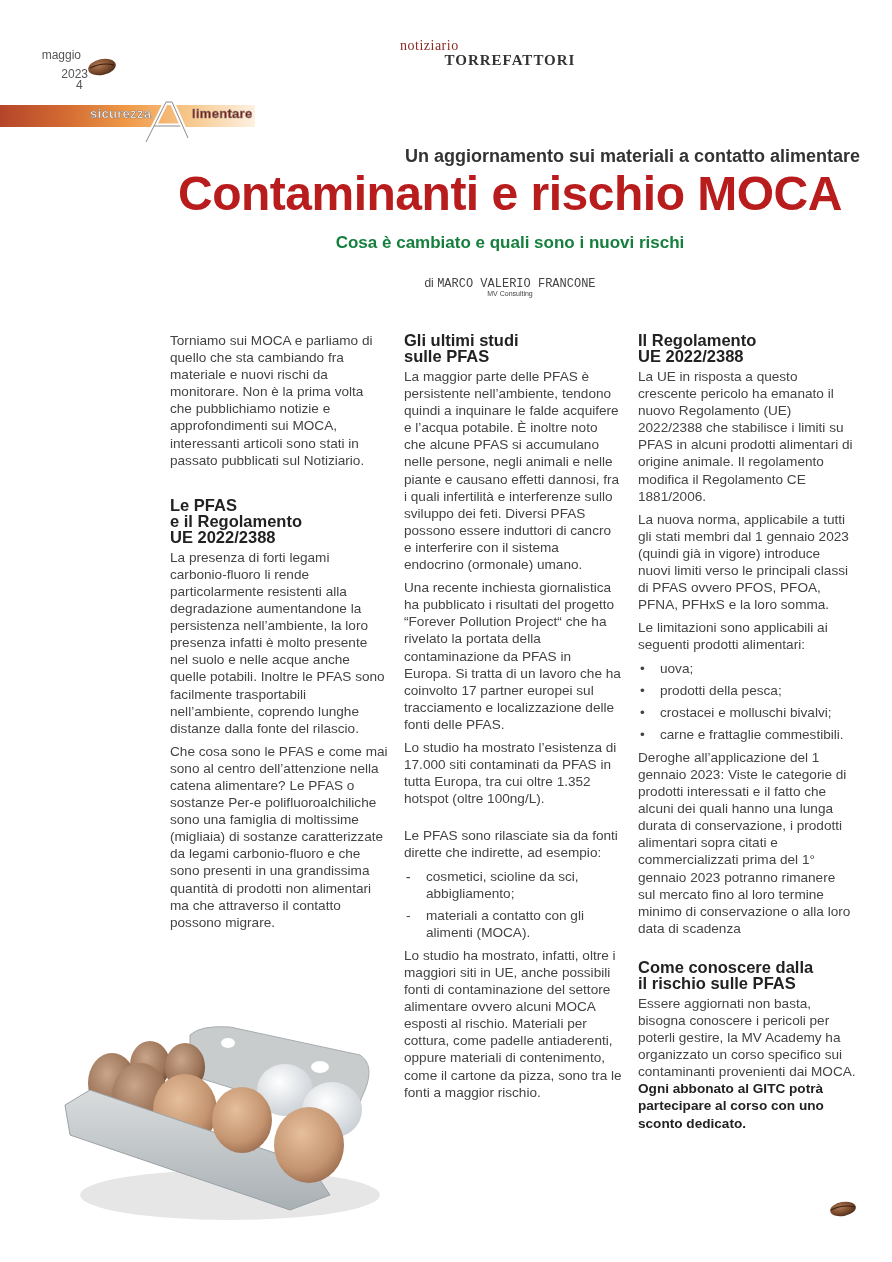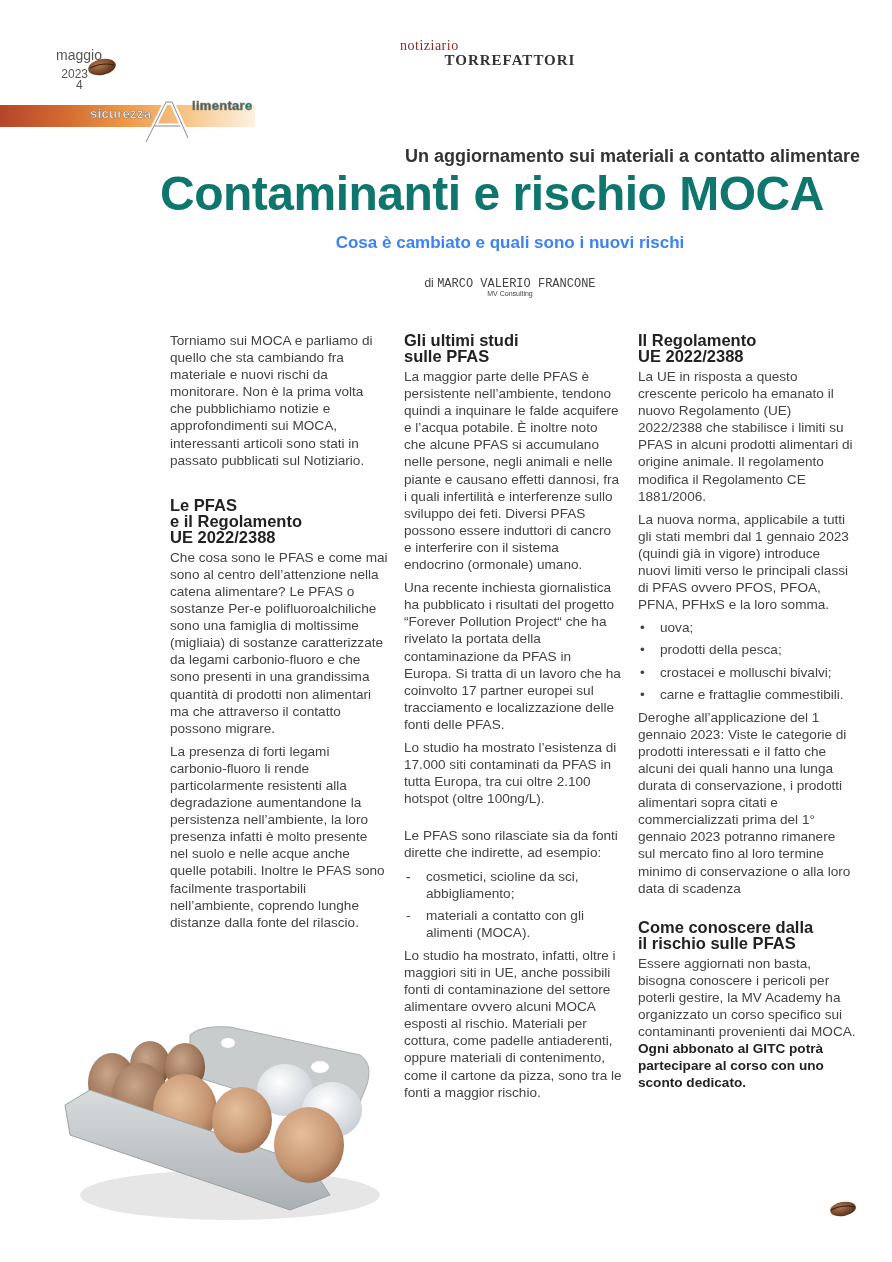--- a/index.html
+++ b/index.html
@@ -1,39 +1,39 @@
 <!DOCTYPE html>
 <html><head>
 <meta charset="utf-8">
 <style>
   html, body { margin:0; padding:0; background:#fff; }
   body { width:892px; height:1262px; position:relative; overflow:hidden; font-family:"Liberation Sans", sans-serif; color:#3a3a3a; }
   .abs { position:absolute; }
 
   
   .hdr-year { left:40px; top:42px; width:48px; text-align:right; font-size:12px; line-height:9px; color:#555;margin-top:28px; }
-  .hdr-month { left:56px; top:51px; width:48px; font-size:14px; line-height:9px; color:#555; }
+  .hdr-month { left:33px; top:51px; width:48px; text-align:right; font-size:12px; line-height:9px; color:#555; }
   .hdr-bean { left:86px; top:56px; width:32px; height:22px; }
   .hdr-page { left:76px; top:78px; font-size:12px; color:#555; }
 
   
   .mast-top { left:400px; top:39px; width:220px; text-align:left; font-family:"Liberation Serif", serif; font-size:14px; line-height:14px; color:#8a2a22; letter-spacing:0.5px; }
   .mast-bottom { left:400px; top:52px; width:220px; text-align:center; font-family:"Liberation Serif", serif; font-size:15px; line-height:16px; color:#333; letter-spacing:1px;font-weight:bold; }
 
   
   .band { left:0; top:105px; width:255px; height:22px;
     background:linear-gradient(90deg, #b5452a 0%, #d26a32 25%, #ef9a48 50%, #f7c98f 75%, #fdf1e2 100%); }
   .band-left { left:90px; top:106px; font-size:13px; font-weight:bold; color:#fff; letter-spacing:0.3px; -webkit-text-stroke:0.6px #8a7a70; }
-  .band-right { left:192px; top:98px; font-size:13px; font-weight:bold; color:#0f766e; letter-spacing:0.3px; -webkit-text-stroke:0.6px #8a7a70; }
+  .band-right { left:192px; top:106px; font-size:13px; font-weight:bold; color:#7f1d1d; letter-spacing:0.3px; -webkit-text-stroke:0.6px #8a7a70; }
   .band-a { left:142px; top:98px; width:50px; height:46px; }
 
   
   .kicker { left:160px; top:146px; width:700px; text-align:right; font-size:18px; font-weight:bold; color:#333; }
-  .title { left:160px; top:166px; width:700px; font-size:48px; font-weight:bold; color:#0f766e; letter-spacing:-0.5px; line-height:56px; }
-  .subtitle { left:160px; top:233px; width:700px; text-align:center; font-size:17px; font-weight:bold; color:#3b82f6; }
+  .title { left:160px; top:166px; width:700px; text-align:center; font-size:48px; font-weight:bold; color:#b91c1c; letter-spacing:-0.5px; line-height:56px; }
+  .subtitle { left:160px; top:233px; width:700px; text-align:center; font-size:17px; font-weight:bold; color:#15803d; }
   .byline { left:320px; top:276px; width:380px; text-align:center; font-size:12px; color:#444; }
   .byline .sc { font-size:12px; text-transform:uppercase; font-variant:small-caps;font-family:Liberation Mono, monospace; }
   .byline-org { left:320px; top:290px; width:380px; text-align:center; font-size:7px; color:#444; }
 
   
   .col { position:absolute; top:332px; width:218px; font-size:13.6px; line-height:17.1px; color:#444; }
   .col1 { left:170px; }
   .col2 { left:404px; }
   .col3 { left:638px; }
   .col p { margin:0 0 6px 0; }
@@ -87,49 +87,50 @@
 <div class="abs byline-org">MV Consulting</div>
 
 <div class="col col1">
   <p>Torniamo sui MOCA e parliamo di quello che sta cambiando fra materiale e nuovi rischi da monitorare. Non è la prima volta che pubblichiamo notizie e approfondimenti sui MOCA, interessanti articoli sono stati in passato pubblicati sul Notiziario.</p>
   <div class="gap"></div>
   <h3>
     <span>Le PFAS</span><br>
     <span>e il Regolamento</span><br>
     <span>UE 2022/2388</span>
   </h3>
+  <p>La presenza di forti legami carbonio-fluoro li rende particolarmente resistenti alla degradazione aumentandone la persistenza nell’ambiente, la loro presenza infatti è molto presente nel suolo e nelle acque anche quelle potabili. Inoltre le PFAS sono facilmente trasportabili nell’ambiente, coprendo lunghe distanze dalla fonte del rilascio.</p>
   <p>Che cosa sono le PFAS e come mai sono al centro dell’attenzione nella catena alimentare? Le PFAS o sostanze Per-e polifluoroalchiliche sono una famiglia di moltissime (migliaia) di sostanze caratterizzate da legami carbonio-fluoro e che sono presenti in una grandissima quantità di prodotti non alimentari ma che attraverso il contatto possono migrare.</p>
-  <p>La presenza di forti legami carbonio-fluoro li rende particolarmente resistenti alla degradazione aumentandone la persistenza nell’ambiente, la loro presenza infatti è molto presente nel suolo e nelle acque anche quelle potabili. Inoltre le PFAS sono facilmente trasportabili nell’ambiente, coprendo lunghe distanze dalla fonte del rilascio.</p>
 </div>
 
 <div class="col col2">
   <h3>
     <span>Gli ultimi studi</span><br>
     <span>sulle PFAS</span>
   </h3>
   <p>La maggior parte delle PFAS è persistente nell’ambiente, tendono quindi a inquinare le falde acquifere e l’acqua potabile. È inoltre noto che alcune PFAS si accumulano nelle persone, negli animali e nelle piante e causano effetti dannosi, fra i quali infertilità e interferenze sullo sviluppo dei feti. Diversi PFAS possono essere induttori di cancro e interferire con il sistema endocrino (ormonale) umano.</p>
   <p>Una recente inchiesta giornalistica ha pubblicato i risultati del progetto “Forever Pollution Project“ che ha rivelato la portata della contaminazione da PFAS in Europa. Si tratta di un lavoro che ha coinvolto 17 partner europei sul tracciamento e localizzazione delle fonti delle PFAS.</p>
-  <p>Lo studio ha mostrato l’esistenza di 17.000 siti contaminati da PFAS in tutta Europa, tra cui oltre 2.100 hotspot (oltre 100ng/L).</p>
+  <p>Lo studio ha mostrato l’esistenza di 17.000 siti contaminati da PFAS in tutta Europa, tra cui oltre 1.352 hotspot (oltre 100ng/L).</p>
   <div class="gap" style="height:14px"></div>
   <p>Le PFAS sono rilasciate sia da fonti dirette che indirette, ad esempio:</p>
   <ul>
     <li><span class="mk">-</span></li>
     <li><span class="mk">-</span><span>cosmetici, scioline da sci, abbigliamento;</span></li>
     <li><span class="mk">-</span><span>materiali a contatto con gli alimenti (MOCA).</span></li>
   </ul>
   <p>Lo studio ha mostrato, infatti, oltre i maggiori siti in UE, anche possibili fonti di contaminazione del settore alimentare ovvero alcuni MOCA esposti al rischio. Materiali per cottura, come padelle antiaderenti, oppure materiali di contenimento, come il cartone da pizza, sono tra le fonti a maggior rischio.</p>
 </div>
 
 <div class="col col3">
   <h3>
     <span>Il Regolamento</span><br>
     <span>UE 2022/2388</span>
   </h3>
   <p>La UE in risposta a questo crescente pericolo ha emanato il nuovo Regolamento (UE) 2022/2388 che stabilisce i limiti su PFAS in alcuni prodotti alimentari di origine animale. Il regolamento modifica il Regolamento CE 1881/2006.</p>
   <p>La nuova norma, applicabile a tutti gli stati membri dal 1 gennaio 2023 (quindi già in vigore) introduce nuovi limiti verso le principali classi di PFAS ovvero PFOS, PFOA, PFNA, PFHxS e la loro somma.</p>
+  <p>Le limitazioni sono applicabili ai seguenti prodotti alimentari:</p>
   <ul>
     <li><span class="mk">•</span><span>uova;</span></li>
     <li><span class="mk">•</span><span>prodotti della pesca;</span></li>
     <li><span class="mk">•</span><span>crostacei e molluschi bivalvi;</span></li>
     <li><span class="mk">•</span><span>carne e frattaglie commestibili.</span></li>
   </ul>
   <p>Deroghe all’applicazione del 1 gennaio 2023: Viste le categorie di prodotti interessati e il fatto che alcuni dei quali hanno una lunga durata di conservazione, i prodotti alimentari sopra citati e commercializzati prima del 1° gennaio 2023 potranno rimanere sul mercato fino al loro termine minimo di conservazione o alla loro data di scadenza</p>
   <div class="gap" style="height:16px"></div>
   <h3>
     <span>Come conoscere dalla</span><br>

